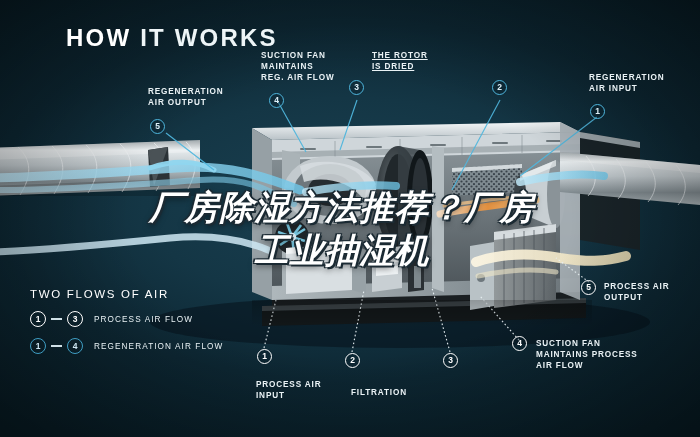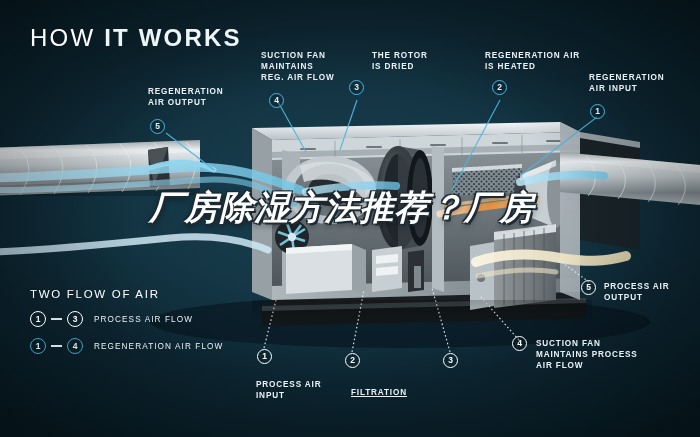--- a/index.html
+++ b/index.html
@@ -10,21 +10,21 @@
       radial-gradient(ellipse 78% 62% at 50% 46%, #1a4152 0%, #143645 38%, #0d2733 66%, #09202a 100%),
       linear-gradient(#0b2430,#0b2430);
     color:#fff;
   }
   
   #vig{position:absolute;inset:0;pointer-events:none;
     background:radial-gradient(ellipse 70% 70% at 50% 50%, rgba(0,0,0,0) 45%, rgba(0,0,0,.45) 100%);}
   
   #title{position:absolute;left:30px;top:24px;font-size:24px;letter-spacing:2.2px;
     white-space:nowrap;}
-  #title .b{font-weight:400;color:#ffffff;}
+  #title .b{font-weight:700;color:#ffffff;margin-left:36px;}
   #title .t{font-weight:700;color:#eef5f7;}
   
   .lab{position:absolute;font-size:8.2px;font-weight:700;letter-spacing:.85px;
     line-height:11px;color:#eaf2f5;text-transform:uppercase;white-space:pre-line;}
   
   .num{position:absolute;width:15px;height:15px;border-radius:50%;
     display:flex;align-items:center;justify-content:center;
     font-size:8.5px;font-weight:700;line-height:1;box-sizing:border-box;}
   .num.w{border:1.1px solid #ffffff;color:#ffffff;background:rgba(10,32,42,.35);}
   .num.c{border:1.1px solid #4fb6dd;color:#dff1f9;background:rgba(10,32,42,.35);}
@@ -310,65 +310,64 @@
 
   <div class="lab" style="left:148px;top:86px;">REGENERATION
 AIR OUTPUT</div>
   <div class="num c" style="left:150px;top:119px;">5</div>
 
   <div class="lab" style="left:261px;top:50px;">SUCTION FAN
 MAINTAINS
 REG. AIR FLOW</div>
   <div class="num c" style="left:269px;top:93px;">4</div>
 
-  <div class="lab" style="left:372px;top:50px;">THE ROTOR
+  <div class="lab" style="left:372px;top:50px;text-decoration:underline;">THE ROTOR
 IS DRIED</div>
   <div class="num c" style="left:349px;top:80px;">3</div>
 
-  <div class="lab" style="left:485px;top:50px;">REGENERATION AIR
-IS HEATED</div>
   <div class="num c" style="left:492px;top:80px;">2</div>
 
   <div class="lab" style="left:589px;top:72px;">REGENERATION
 AIR INPUT</div>
   <div class="num c" style="left:590px;top:104px;">1</div>
 
   <div class="num w" style="left:581px;top:280px;">5</div>
   <div class="lab" style="left:604px;top:281px;">PROCESS AIR
 OUTPUT</div>
 
   <div class="num w" style="left:512px;top:336px;">4</div>
   <div class="lab" style="left:536px;top:338px;">SUCTION FAN
 MAINTAINS PROCESS
 AIR FLOW</div>
 
   <div class="num w" style="left:443px;top:353px;">3</div>
 
   <div class="num w" style="left:345px;top:353px;">2</div>
-  <div class="lab" style="left:351px;top:387px;text-decoration:underline;">FILTRATION</div>
+  <div class="lab" style="left:351px;top:387px;">FILTRATION</div>
 
   <div class="num w" style="left:257px;top:349px;">1</div>
   <div class="lab" style="left:256px;top:379px;">PROCESS AIR
 INPUT</div>
 
   <div id="legend">
-    <h3>TWO FLOW OF AIR</h3>
+    <h3>TWO FLOWS OF AIR</h3>
 
     <div class="lrow">
       <span class="lnum w">1</span>
       <span class="dash"></span>
       <span class="lnum w">3</span>
       <span class="ltxt">PROCESS AIR FLOW</span>
     </div>
 
     <div class="lrow">
       <span class="lnum c">1</span>
       <span class="dash"></span>
       <span class="lnum c">4</span>
       <span class="ltxt">REGENERATION AIR FLOW</span>
     </div>
   </div>
 
   <div id="cn">
     <span>厂房除湿方法推荐？厂房</span>
+    <span class="l2">工业抽湿机</span>
   </div>
 
 </div>
 
 </body></html>

